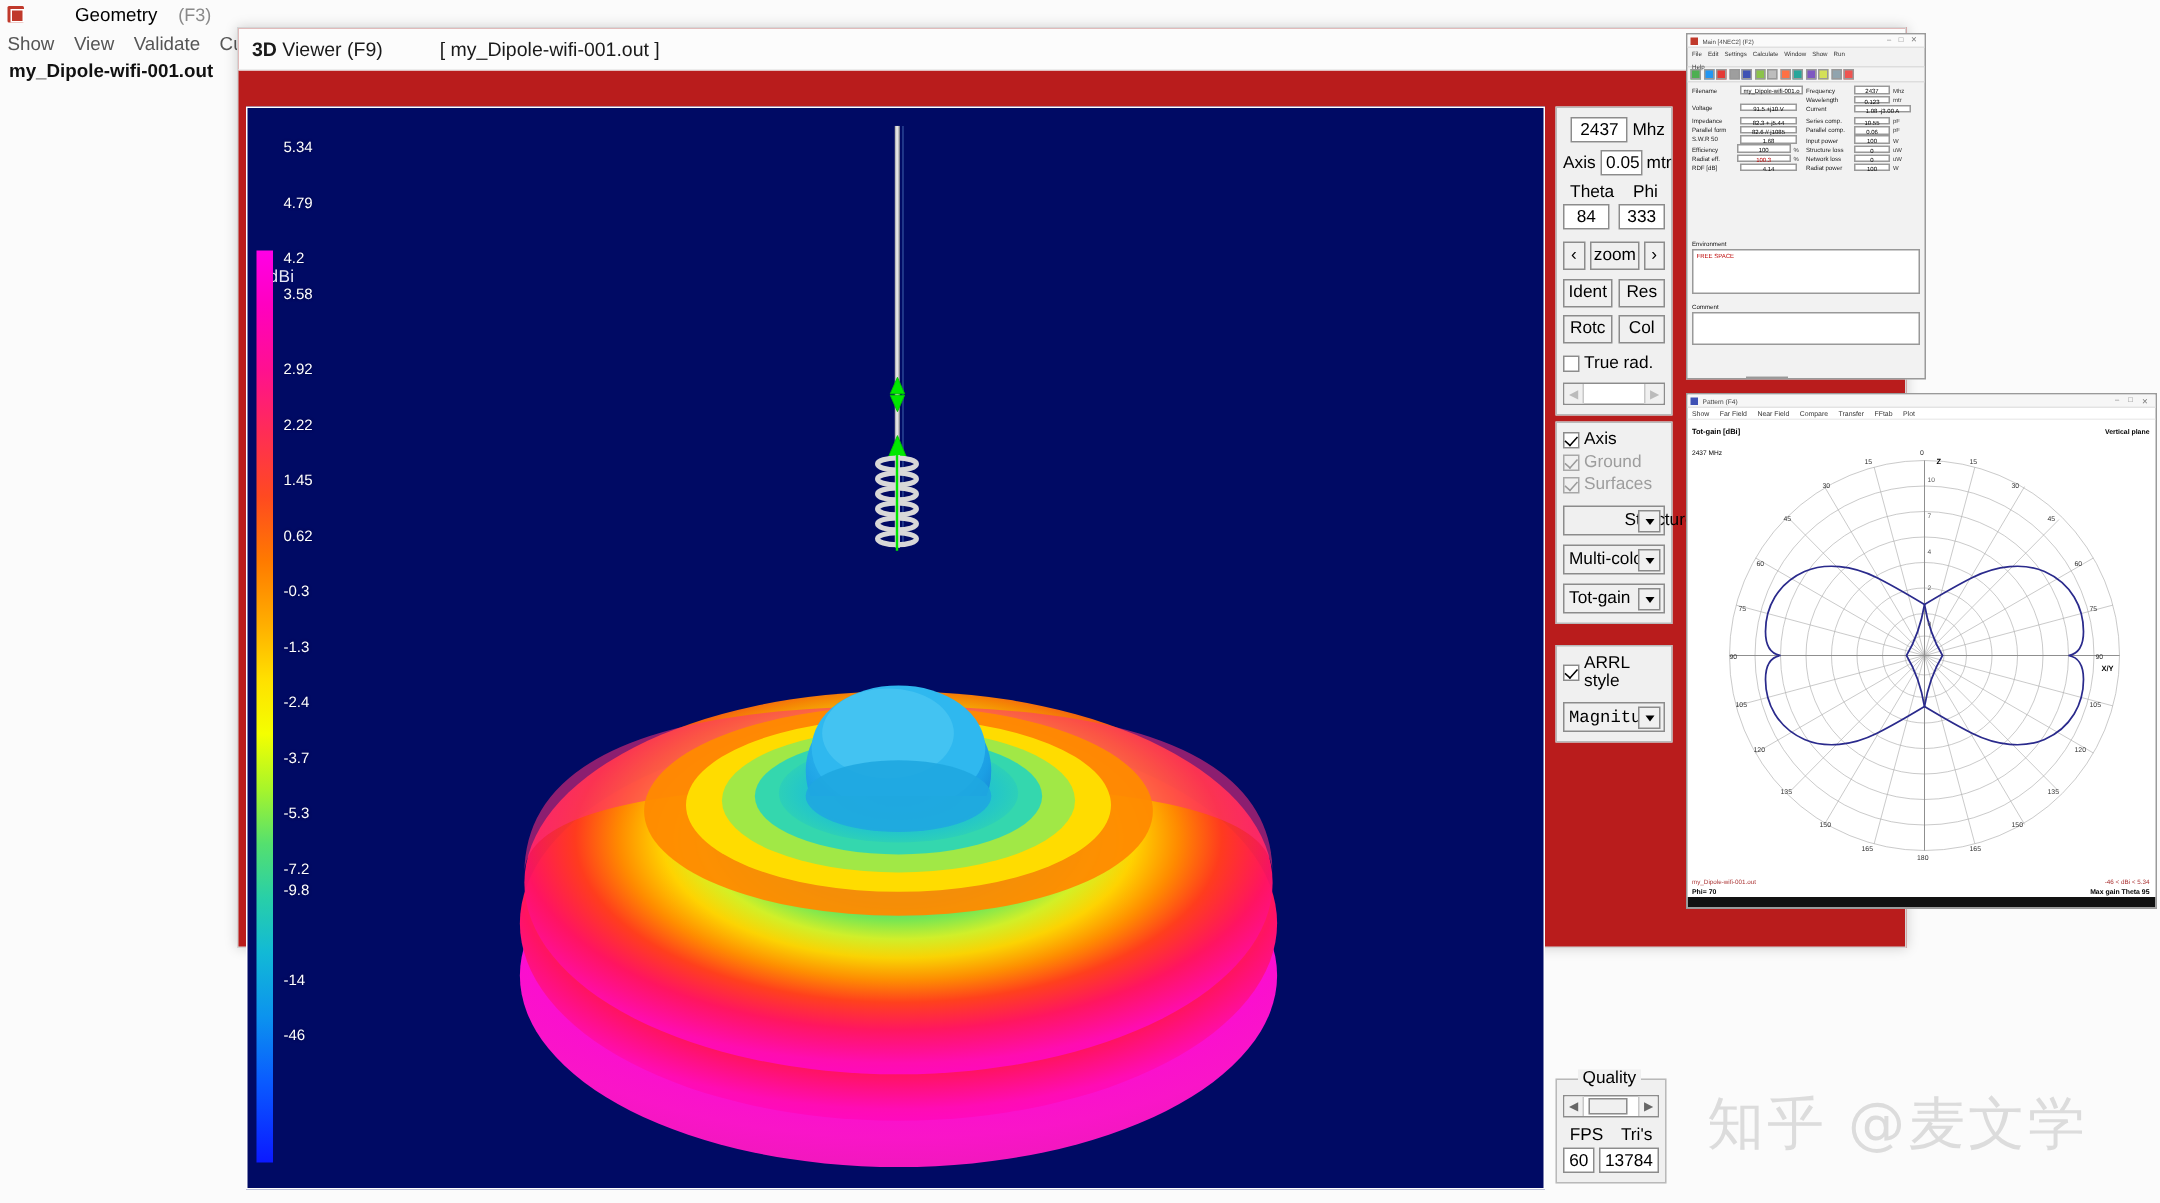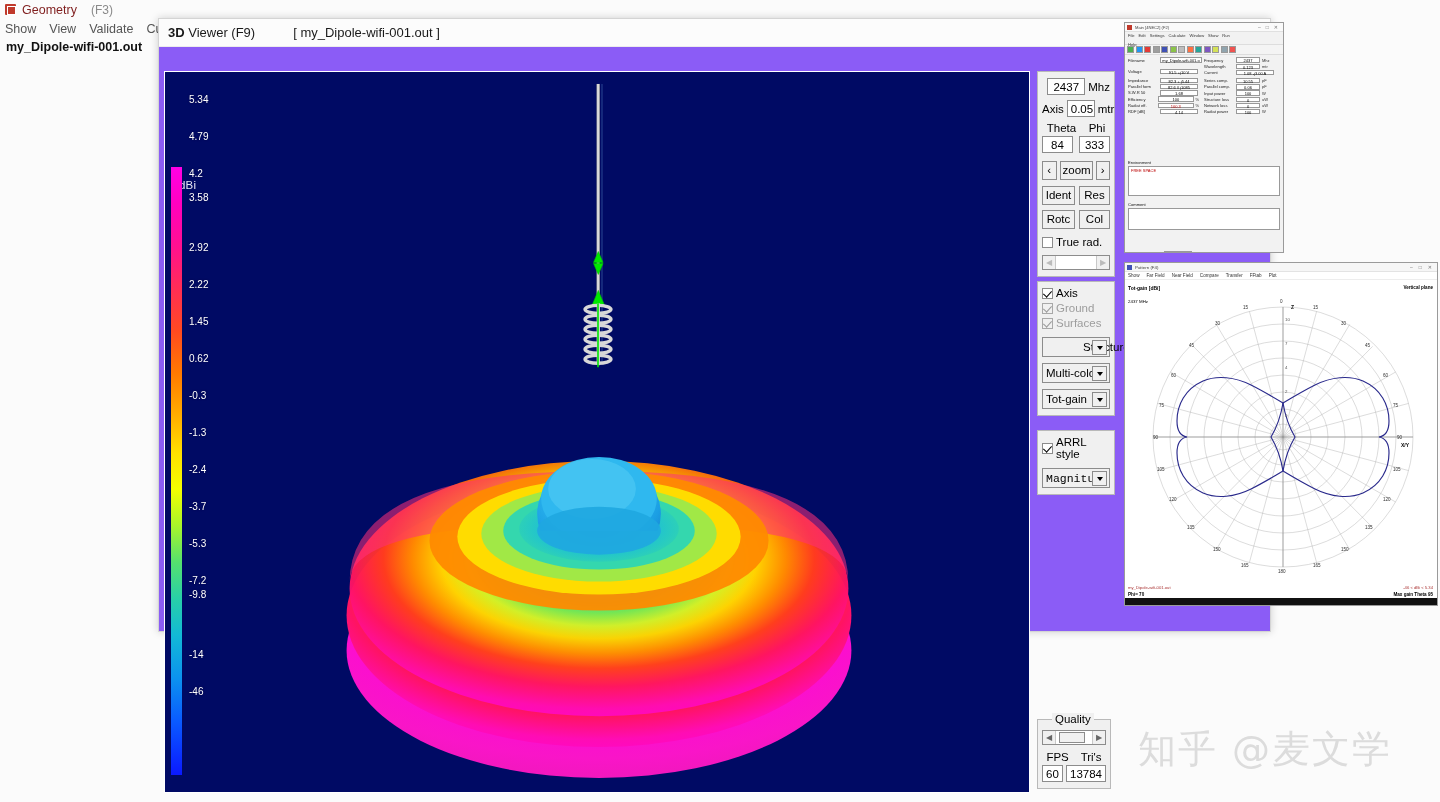--- a/index.html
+++ b/index.html
@@ -8,31 +8,31 @@
     width:1440px; height:802px;
     background:#f7f7f7;
     font-family:"Liberation Sans", sans-serif;
     overflow:hidden;
     position:relative;
   }
 
   
   #bg-app { position:absolute; left:0; top:0; width:1440px; height:802px; background:#fbfbfb; }
   #bg-titlebar { position:absolute; left:0; top:0; width:1130px; height:19px; display:flex; align-items:center; gap:6px; padding-left:5px; }
-  #bg-titlebar .ttl { font-size:12.5px; color:#7f1d1d; }
+  #bg-titlebar .ttl { font-size:12.5px; color:#000000;margin-left:28px; }
   #bg-titlebar .key { font-size:12px; color:#8a8a8a; margin-left:8px; }
   #bg-menu { position:absolute; left:0; top:19px; width:1130px; height:19px; display:flex; align-items:center; gap:13px; padding-left:5px; font-size:12.5px; color:#555; }
   #bg-file { position:absolute; left:6px; top:40px; font-size:12.5px; font-weight:bold; color:#111; }
   .geo-icon { width:11px; height:11px; background:#c0392b; border-radius:1px; position:relative; }
   .geo-icon:after { content:""; position:absolute; left:2px; top:2px; width:7px; height:7px; border:1px solid #fff; }
 
   
   #viewer-win {
     position:absolute; left:158px; top:18px; width:1113px; height:614px;
-    background:#8b5cf6; border:1px solid #d4d4d4;
+    background:#b91c1c; border:1px solid #d4d4d4;
     box-shadow:0 0 8px rgba(0,0,0,.18);
   }
   #viewer-title { height:28px; background:#fcfcfc; display:flex; align-items:center; position:relative; border-bottom:1px solid #ececec; }
   #viewer-title .t1 { font-size:13px; color:#1a1a1a; margin-left:9px; font-weight:bold; }
   #viewer-title .t1 span.norm { font-weight:normal; }
   #viewer-title .t2 { font-size:13px; color:#1a1a1a; margin-left:38px; }
   .wbtns { position:absolute; right:0; top:0; height:28px; display:flex; }
   .wbtn { width:45px; height:28px; display:flex; align-items:center; justify-content:center; font-size:13px; color:#333; }
 
   #viewer-body { position:absolute; left:0; top:28px; width:1111px; height:748px; }

